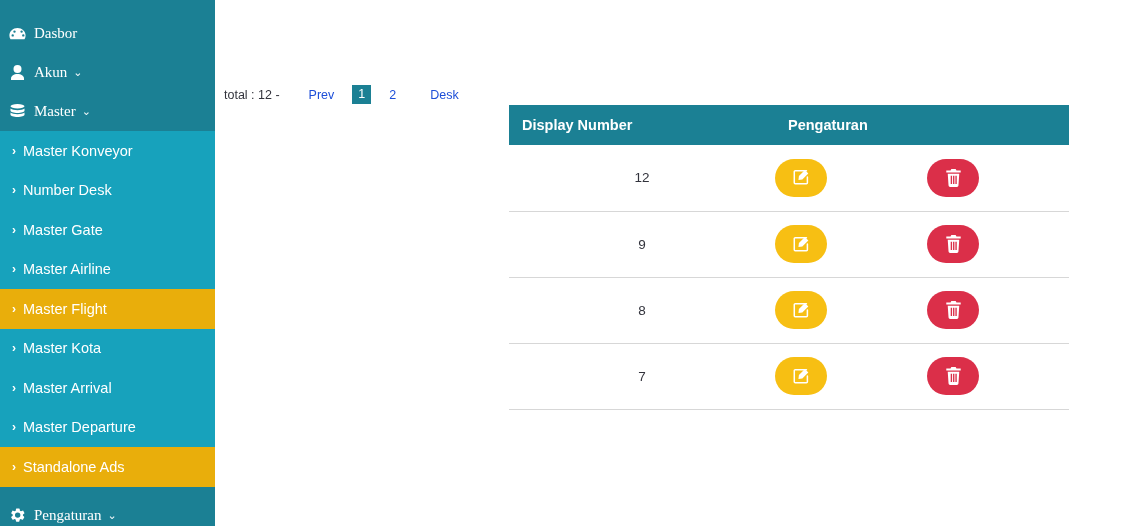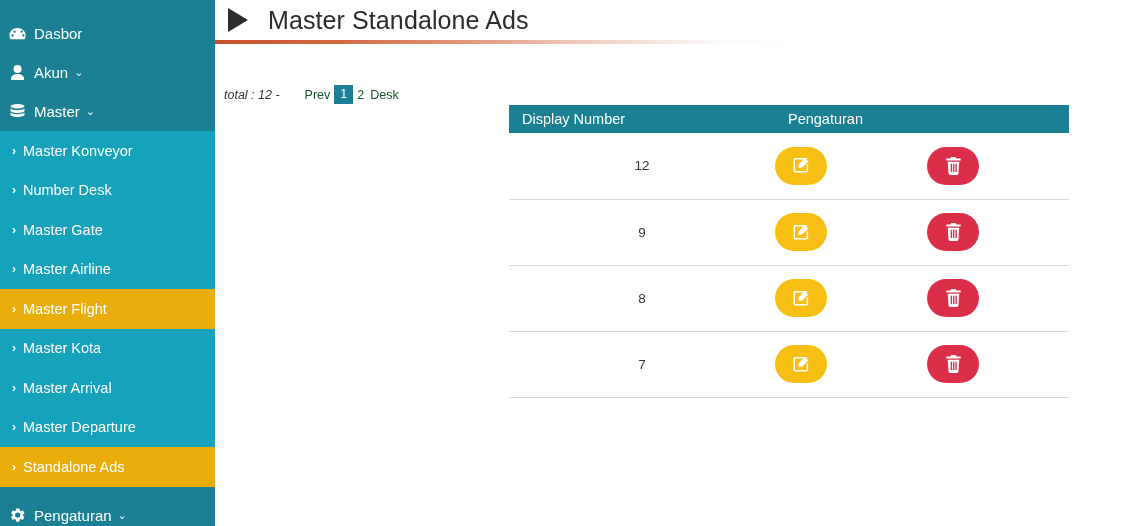--- a/index.html
+++ b/index.html
@@ -40,21 +40,21 @@
   }
   .nav-top-item .ni {
     display: inline-flex;
     align-items: center;
     justify-content: center;
     width: 19px;
     height: 16px;
     margin-right: 7px;
     flex: 0 0 auto;
   }
-  .nav-top-item .nlabel { white-space: nowrap; }
+  .nav-top-item .nlabel { white-space: nowrap; font-family: Liberation Serif, serif; }
   .caret {
     margin-left: 6px;
     font-size: 11px;
     line-height: 1;
     opacity: .95;
   }
 
   
   #submenu {
     background: #17a2bc;
@@ -131,24 +131,24 @@
   #pagination {
     position: absolute;
     top: 85px;
     left: 9px;
     display: flex;
     align-items: center;
     font-size: 12.5px;
     color: #32333c;
     white-space: nowrap;
   }
-  #pagination .ptxt { margin-right: 22px; font-style: italic; }
+  #pagination .ptxt { margin-right: 12px; }
   #pagination .plink {
-    margin: 0 3px;
-    color: #14532d;
+    margin: 0 17px;
+    color: #1d4ed8;
     cursor: pointer;
   }
   #pagination .pcurrent {
     background: #1b8094;
     color: #ffffff;
     padding: 2px 6px 3px 6px;
     margin: 0 1px;
     cursor: pointer;
   }
 
@@ -161,23 +161,23 @@
   }
   table#data-table {
     width: 560px;
     border-collapse: collapse;
     table-layout: fixed;
   }
   #data-table thead th {
     background: #1b8094;
     color: #ffffff;
     font-size: 14.5px;
-    font-weight: normal;
+    font-weight: bold;
     text-align: left;
-    height: 28px;
+    height: 40px;
     padding: 0 0 0 13px;
     vertical-align: middle;
   }
   th.col-display { width: 266px; }
   th.col-setting { width: 294px; }
 
   #data-table tbody td {
     height: 66px;
     border-bottom: 1px solid #d7d7d7;
     font-size: 13.5px;
@@ -290,27 +290,20 @@
         </svg>
       </span>
       <span class="nlabel">Pengaturan</span>
       <span class="caret">⌄</span>
     </div>
 
   </nav>
 
   <main id="main">
 
-    <div id="page-head">
-      <div id="title-row">
-        <span id="play-icon"></span>
-        <h1 id="page-title">Master Standalone Ads</h1>
-      </div>
-      <div id="title-rule"></div>
-    </div>
 
     <div id="pagination">
       <span class="ptxt">total : 12 -</span>
       <span class="plink">Prev</span>
       <span class="pcurrent">1</span>
       <span class="plink">2</span>
       <span class="plink">Desk</span>
     </div>
 
     <div id="table-wrap">

